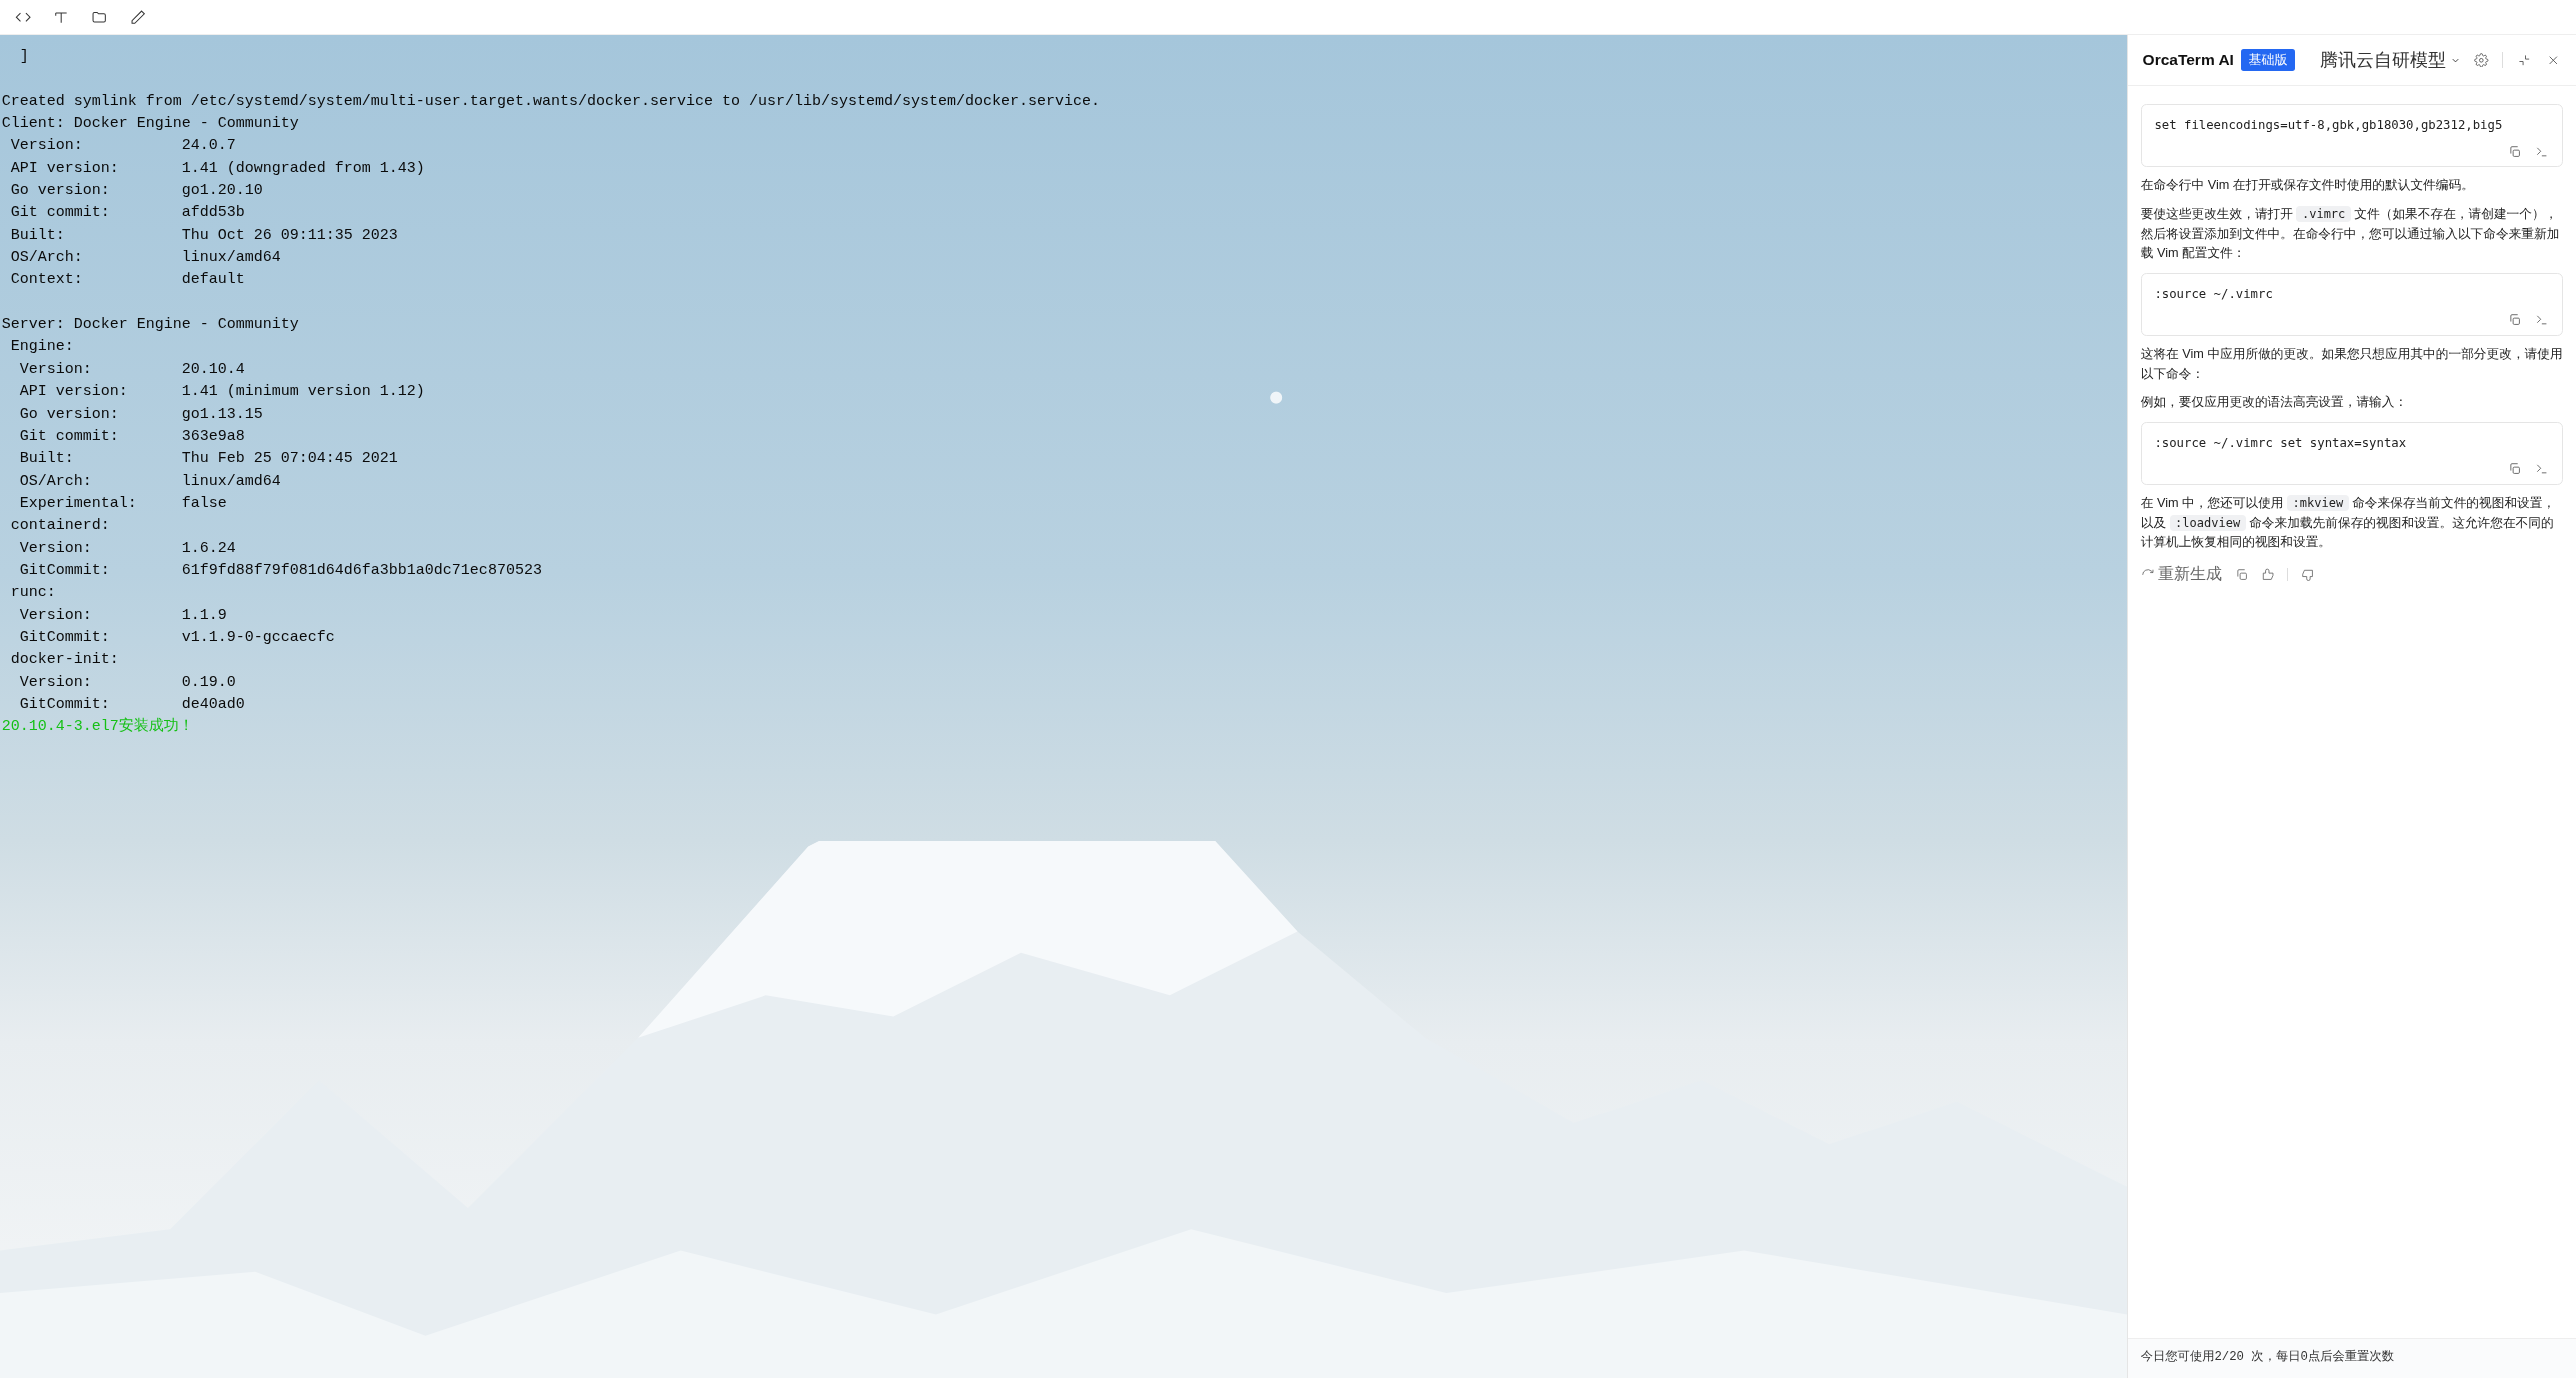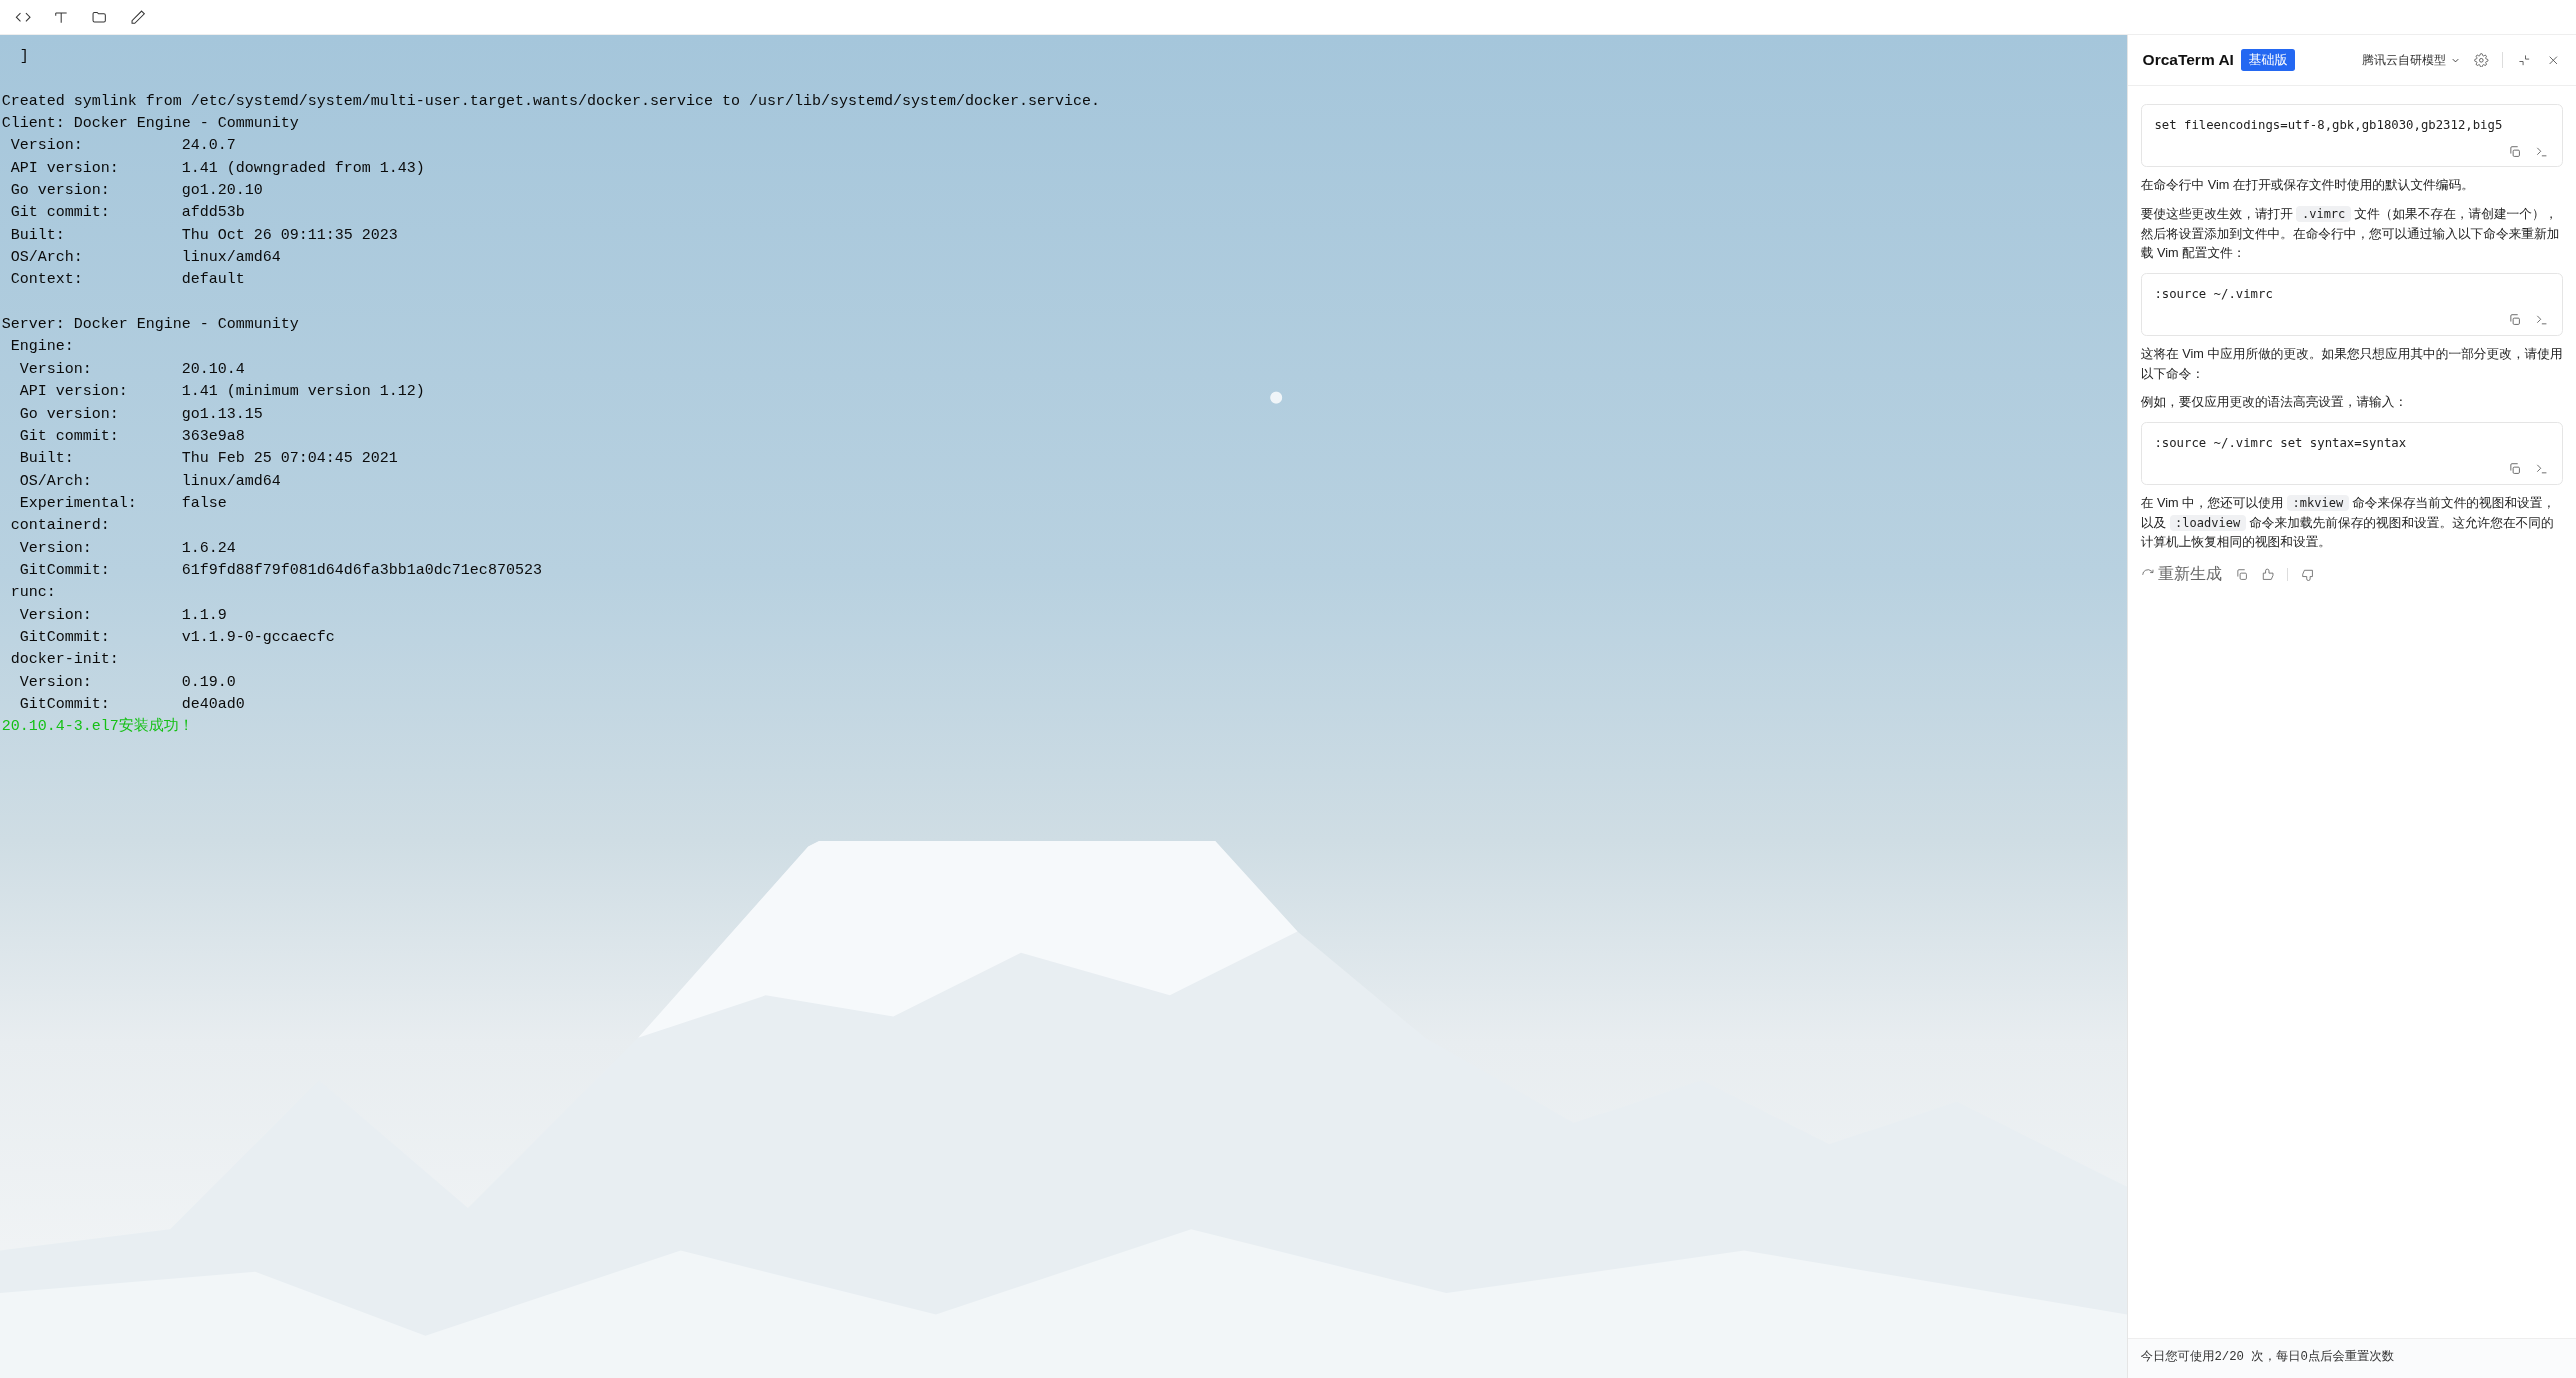--- a/index.html
+++ b/index.html
@@ -68,21 +68,21 @@
     border-bottom: 0.9px solid #eee;
     flex-shrink: 0;
   }
   .ai-title { font-size: 15.5px; font-weight: 700; color: #111; }
   .ai-badge {
     background: #2468f2; color: #fff;
     font-size: 13px; padding: 1.8px 7.3px; border-radius: 2.7px;
     font-weight: 500;
   }
   .ai-header-right { margin-left: auto; display: flex; align-items: center; gap: 12.7px; }
-  .model-select { font-size: 12px; color: #333; display: flex; align-items: center; gap: 3.6px; cursor: pointer; }
+  .model-select { font-size: 18px; color: #333; display: flex; align-items: center; gap: 3.6px; cursor: pointer; }
   .head-icon { width: 16.4px; height: 16.4px; display: flex; align-items: center; justify-content: center; cursor: pointer; color: #555; }
   .head-icon svg { width: 14.6px; height: 14.6px; stroke: currentColor; stroke-width: 1.5; fill: none; }
   .divider { width: 0.9px; height: 16.4px; background: #ddd; }
 
   .ai-body {
     flex: 1;
     overflow-y: auto;
     padding: 11px 12.7px 7.3px 12.7px;
     font-size: 12.7px;
     color: #222;

